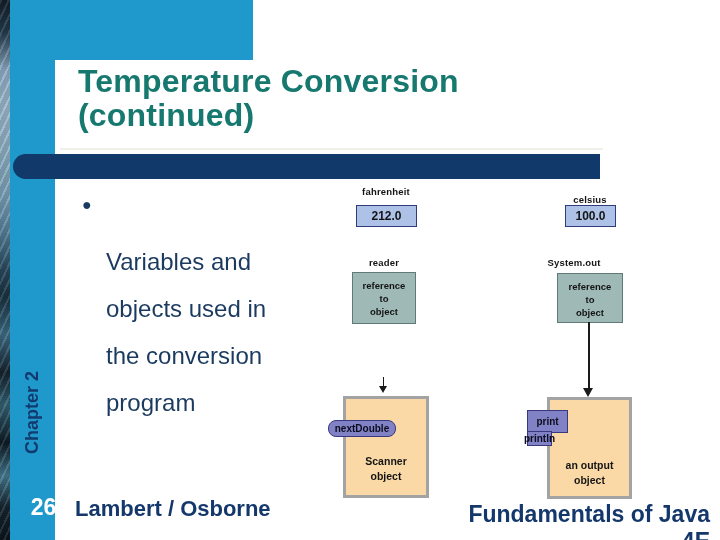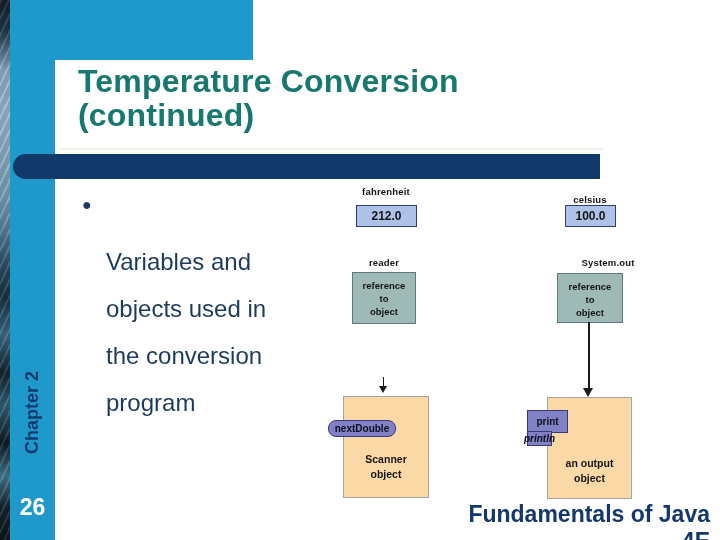--- a/index.html
+++ b/index.html
@@ -37,68 +37,68 @@
   
   #navy-bar{left:13px;top:154px;width:587px;height:25px;background:#113a6a;border-radius:13px 0 0 13px;}
 
   
   #bullet-marker{left:82px;top:197px;color:#1b3a5f;font-size:16px;line-height:16px;}
   #bullet-text{left:106px;top:190px;width:210px;color:#1b3a5f;font-size:24px;line-height:47px;margin-top:48px;}
 
   
   #chapter-label-wrap{left:10px;top:345px;width:45px;height:135px;display:flex;align-items:center;justify-content:center;}
   #chapter-label{transform:rotate(-90deg);white-space:nowrap;color:#123a6e;font-size:18px;font-weight:bold;}
-  #page-number{left:10px;top:494px;width:45px;text-align:center;color:#ffffff;font-size:23px;font-weight:bold;}
+  #page-number{left:10px;top:494px;width:45px;text-align:center;color:#ffffff;font-size:23px;font-weight:bold;padding-left:11px;}
 
   
   #footer-authors{left:75px;top:496px;color:#14386b;font-size:22px;font-weight:bold;}
   #footer-book-title{left:455px;top:501px;width:255px;text-align:right;color:#14386b;font-size:23px;font-weight:bold;}
 
   
   .fig-label{font-weight:bold;font-size:9.5px;color:#141414;text-align:center;letter-spacing:0.2px;}
   .var-box{
     background:#aec2e8;border:1.5px solid #2e3c78;box-sizing:border-box;
     font-weight:bold;font-size:12px;color:#141414;text-align:center;
     display:flex;align-items:center;justify-content:center;
   }
   .ref-box{
     background:#9eb9b6;border:1.5px solid #5f7b78;box-sizing:border-box;
     font-weight:bold;font-size:9.5px;line-height:13px;color:#141414;text-align:center;padding-top:6px;
   }
-  .obj-box{background:#fbd9a6;border:1px solid #a3a3a3;box-sizing:border-box;text-decoration:underline;}
+  .obj-box{background:#fbd9a6;border:3px solid #a3a3a3;box-sizing:border-box;text-decoration:underline;}
   .obj-box-label{position:absolute;left:0;width:100%;text-align:center;font-weight:bold;font-size:10.5px;line-height:15px;color:#141414;}
   .method-tab{
     background:#8182c6;border:1.5px solid #38387e;box-sizing:border-box;
     font-weight:bold;font-size:10px;color:#0c0c1e;text-align:center;
     display:flex;align-items:center;justify-content:center;z-index:4;
   }
   .vline{background:#1a1a1a;}
   .arrowhead-down{width:0;height:0;border-left:5px solid transparent;border-right:5px solid transparent;border-top:9px solid #1a1a1a;}
   .arrowhead-down.small{border-left-width:4px;border-right-width:4px;border-top-width:7px;}
 
   
   #var-label-0{left:340px;top:186px;width:92px;}
   #var-box-0{left:356px;top:205px;width:61px;height:22px;}
   #var-label-1{left:544px;top:186px;width:92px;margin-top:8px;}
   #var-box-1{left:565px;top:205px;width:51px;height:22px;}
   #ref-label-0{left:338px;top:257px;width:92px;}
   #ref-box-0{left:352px;top:272px;width:64px;height:52px;}
-  #ref-label-1{left:562px;top:257px;width:92px;}
+  #ref-label-1{left:528px;top:257px;width:92px;}
   #ref-box-1{left:557px;top:273px;width:66px;height:50px;}
   #arrow-sysout-line{left:588px;top:322px;width:1.5px;height:67px;}
   #arrow-sysout-head{left:583px;top:388px;}
   #arrow-scanner-line{left:383px;top:377px;width:1px;height:10px;}
   #arrow-scanner-head{left:379px;top:386px;}
   #obj-box-0{left:343px;top:396px;width:86px;height:102px;}
   #obj-box-0 .obj-box-label{top:55px;}
   #method-tab-0-0{left:328px;top:420px;width:68px;height:17px;border-radius:8px;}
   #obj-box-1{left:547px;top:397px;width:85px;height:102px;}
   #obj-box-1 .obj-box-label{top:58px;}
   #method-tab-1-0{left:527px;top:410px;width:41px;height:23px;}
-  #method-tab-1-1{left:527px;top:431px;width:25px;height:15px;font-style:italic;}
+  #method-tab-1-1{left:527px;top:431px;width:25px;height:15px;}
 </style>
 </head>
 <body>
 
 <div id="slide">
 
   <div id="photo-strip" class="abs"></div>
   <div id="blue-strip" class="abs"></div>
   <div id="blue-top-block" class="abs"></div>
 
@@ -112,20 +112,21 @@
   <div id="bullet-text" class="abs preline">Variables and
 objects used in
 the conversion
 program</div>
 
   <div id="chapter-label-wrap" class="abs">
     <span id="chapter-label">Chapter 2</span>
   </div>
   <div id="page-number" class="abs">26</div>
 
+  <div id="footer-authors" class="abs">Lambert / Osborne</div>
   <div id="footer-book-title" class="abs">Fundamentals of Java 4E</div>
 
   <div id="var-label-0" class="abs fig-label">fahrenheit</div>
   <div id="var-box-0" class="abs var-box">212.0</div>
 
   <div id="var-label-1" class="abs fig-label">celsius</div>
   <div id="var-box-1" class="abs var-box">100.0</div>
 
   <div id="ref-label-0" class="abs fig-label">reader</div>
   <div id="ref-box-0" class="abs ref-box preline">reference

